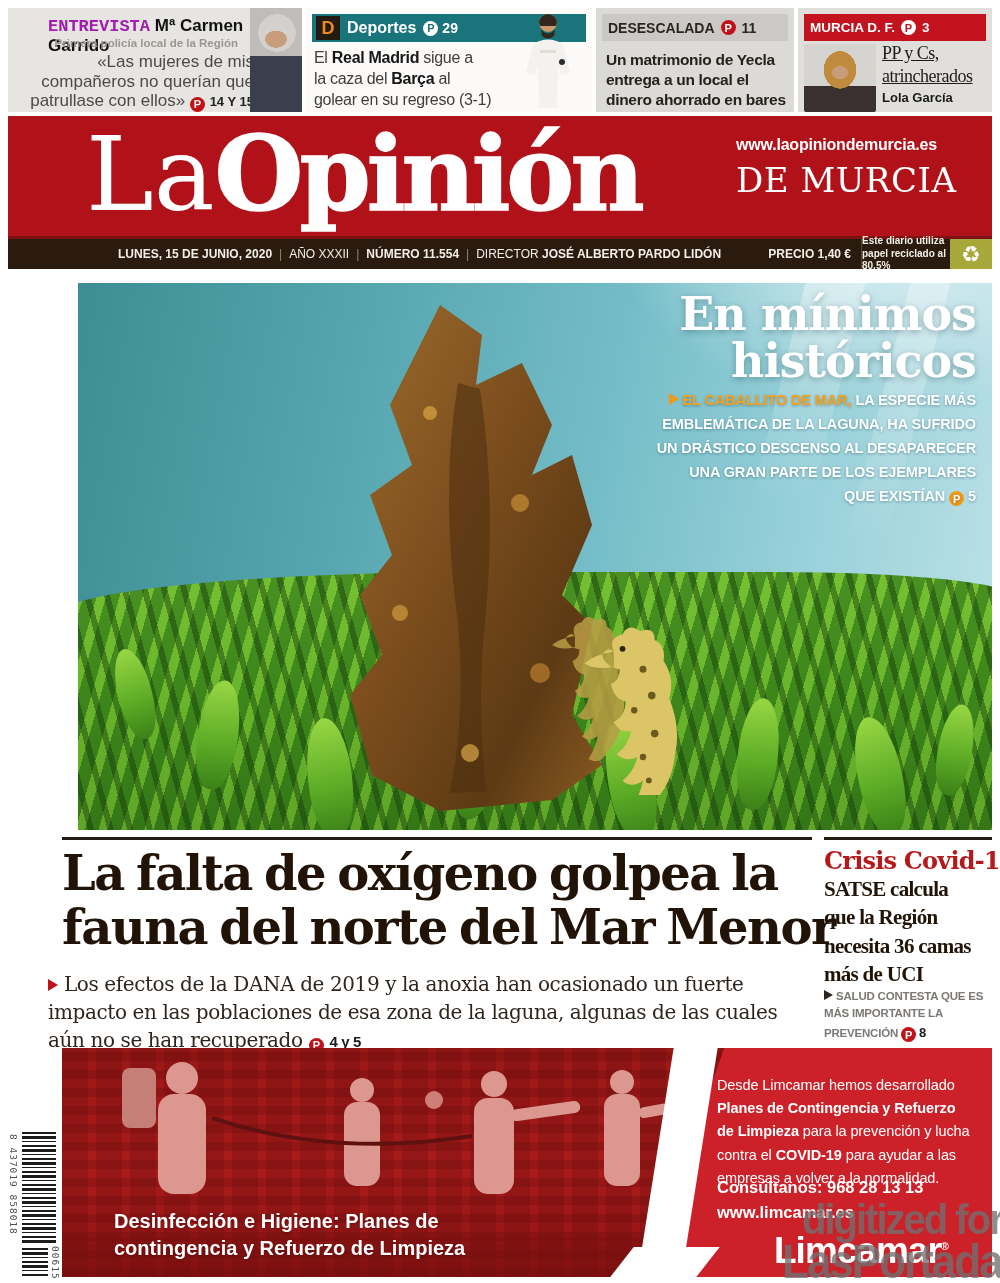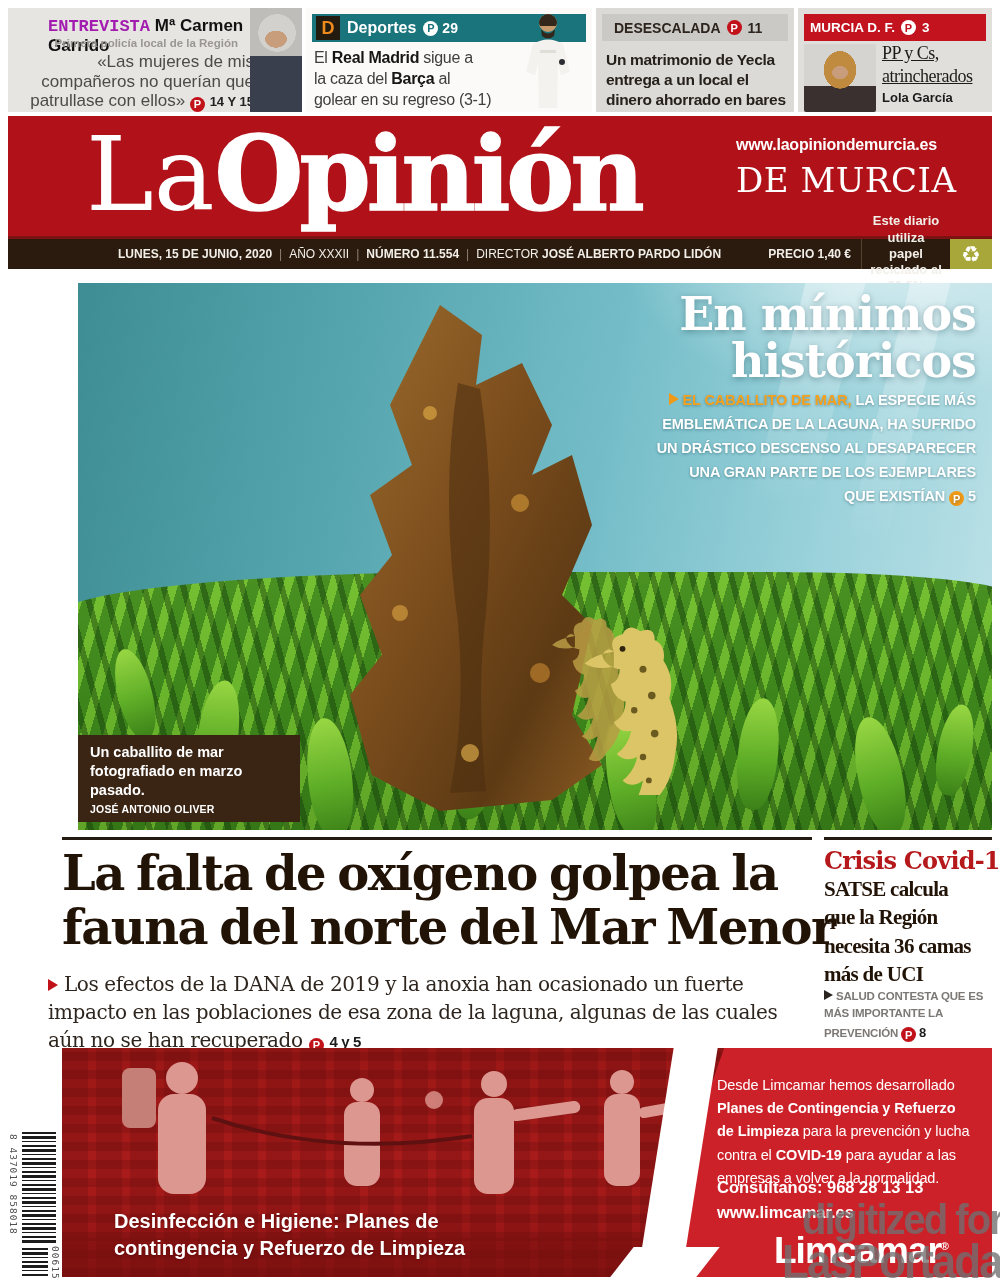--- a/index.html
+++ b/index.html
@@ -31,21 +31,21 @@
              display:flex; align-items:center; gap:7px; padding-left:4px; }
   .d-badge { width:24px; height:24px; background:#231a10; color:#ef8a1c; font-weight:bold; font-size:18px;
              display:flex; align-items:center; justify-content:center; }
   .dep-bar .sec { color:#fff; font-weight:bold; font-size:16px; }
   .dep-text { position:absolute; left:8px; top:40px; font-size:16px; letter-spacing:-0.3px;
               color:#3f3e3c; line-height:1.3; white-space:nowrap; }
   .dep-text b { color:#161616; }
   .dep-photo { position:absolute; right:2px; top:2px; width:84px; height:100px; }
 
   .des-bar { position:absolute; left:6px; right:6px; top:6px; height:27px; background:#cbc9c5;
-             display:flex; align-items:center; gap:6px; padding-left:12px;
+             display:flex; align-items:center; gap:6px; padding-left:6px;
              font-size:14px; font-weight:bold; color:#2c241d; }
   .des-text { position:absolute; left:10px; top:42px; font-size:15.5px; font-weight:bold;
               letter-spacing:-0.3px; color:#27211b; line-height:1.3; white-space:nowrap; }
 
   .mur-bar { position:absolute; left:6px; right:6px; top:6px; height:27px; background:#c2131f;
              display:flex; align-items:center; gap:6px; padding-left:6px;
              font-size:13.5px; font-weight:bold; color:#fff; }
   .mur-photo { position:absolute; left:6px; top:36px; width:72px; height:68px;
      background:
        radial-gradient(13px 11px at 50% 42%, #c79d7c 60%, rgba(0,0,0,0) 61%),
@@ -82,21 +82,21 @@
   
   .dateline { position:absolute; left:8px; top:236px; width:984px; height:33px; background:#2b1b0e;
               border-top:3px solid #7e1112; display:flex; align-items:center; color:#f2efe9;
               font-size:12px; }
   .dl-left { padding-left:110px; white-space:nowrap; }
   .dl-left b, .dl-right b { font-weight:bold; }
   .dl-sep { color:#8d8174; padding:0 7px; font-weight:normal; }
   .dl-right { margin-left:auto; display:flex; align-items:center; height:100%; }
   .dl-price { font-weight:bold; padding-right:10px; }
   .dl-div { width:1px; height:100%; background:#55432f; }
-  .dl-recycled { width:88px; text-align:center; font-size:13px; line-height:1.25; font-weight:bold; }
+  .dl-recycled { width:88px; text-align:left; font-size:10px; line-height:1.25; font-weight:bold; }
   .dl-recbox { width:42px; height:100%; background:#a8a83a; display:flex; align-items:center;
                justify-content:center; color:#fff; font-size:22px; font-family:"DejaVu Sans",sans-serif; }
 
   
   .hero { position:absolute; left:78px; top:283px; width:914px; height:547px; overflow:hidden; }
   .water { position:absolute; inset:0;
      background:
        radial-gradient(420px 250px at 88% -6%, rgba(255,255,255,.6), rgba(255,255,255,0) 62%),
        linear-gradient(100deg, #3e8d94 0%, #55a5ae 28%, #74bdc8 55%, #9bd2db 78%, #bfe2e8 100%); }
   .ray { position:absolute; background:linear-gradient(rgba(255,255,255,.35), rgba(255,255,255,0));
@@ -334,24 +334,20 @@
     <div class="hero-head">
       <span>En mínimos</span><br>
       <span>históricos</span>
     </div>
     <div class="hero-deck">
       <span class="tri org"></span>
       <span class="hl">EL CABALLITO DE MAR,</span><span> LA ESPECIE MÁS EMBLEMÁTICA DE LA LAGUNA, HA SUFRIDO UN DRÁSTICO DESCENSO AL DESAPARECER UNA GRAN PARTE DE LOS EJEMPLARES QUE EXISTÍAN</span>
       <span class="pb orange">P</span>
       <b>5</b>
     </div>
-    <div class="caption">
-      <div class="c1">Un caballito de mar fotografiado en marzo pasado.</div>
-      <div class="c2">JOSÉ ANTONIO OLIVER</div>
-    </div>
   </div>
 
   <div class="rule" style="left:62px; top:837px; width:750px;"></div>
   <div class="rule" style="left:824px; top:837px; width:168px;"></div>
 
   <div class="lead-head">
     <span>La falta de oxígeno golpea la</span>
     <span>fauna del norte del Mar Menor</span>
   </div>
   <div class="lead-deck">

